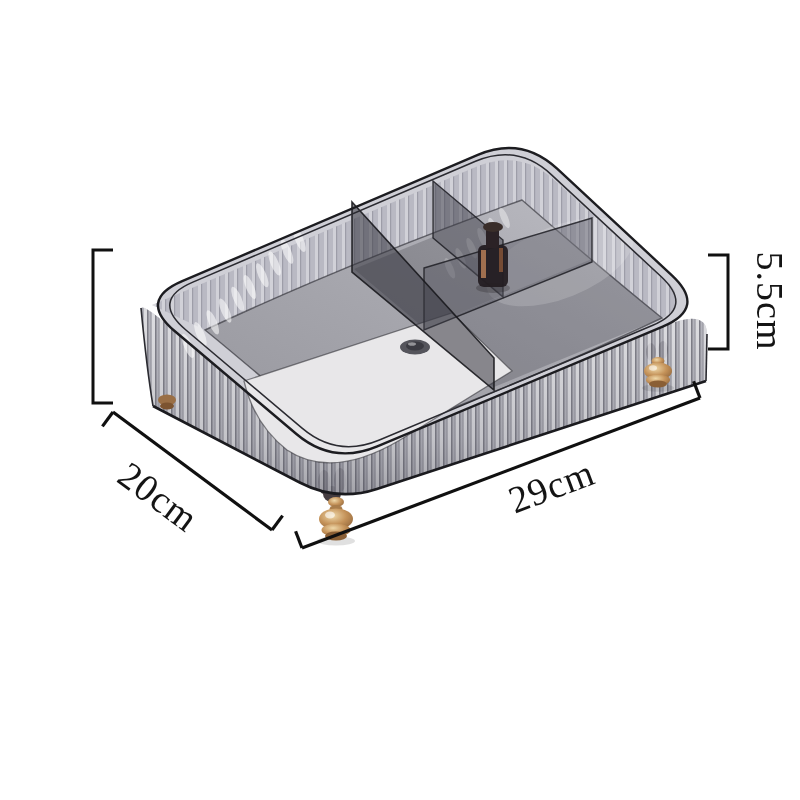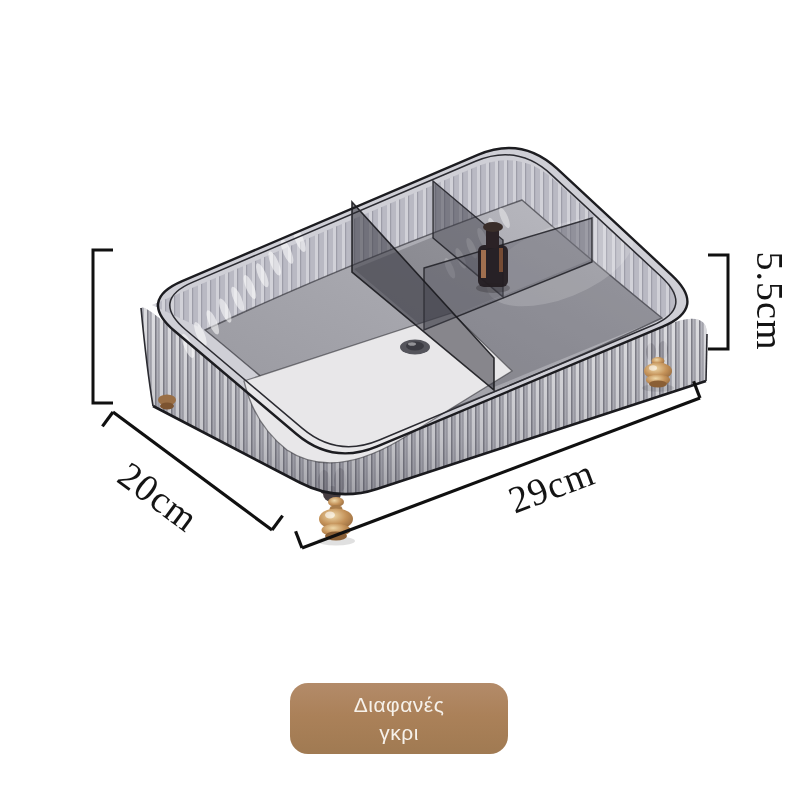--- a/index.html
+++ b/index.html
@@ -205,18 +205,14 @@
       </g>
     </g>
 
     <g>
       <text class="dim-text" transform="translate(766,301) rotate(90)" text-anchor="middle" dominant-baseline="middle">5.5cm</text>
       <text class="dim-text" transform="translate(156,500) rotate(36.5)" text-anchor="middle" dominant-baseline="middle">20cm</text>
       <text class="dim-text" transform="translate(553,490) rotate(-20.5)" text-anchor="middle" dominant-baseline="middle">29cm</text>
     </g>
   </svg>
 
-  <div class="variant-chip">
-    <span>Διαφανές</span>
-    <span>γκρι</span>
-  </div>
 
 </div>
 
 </body></html>

